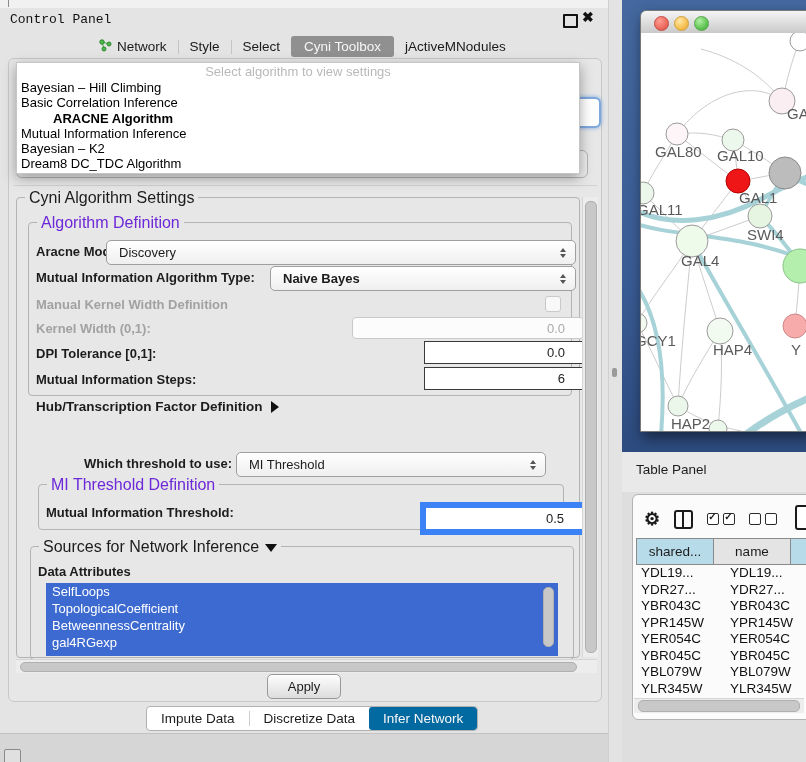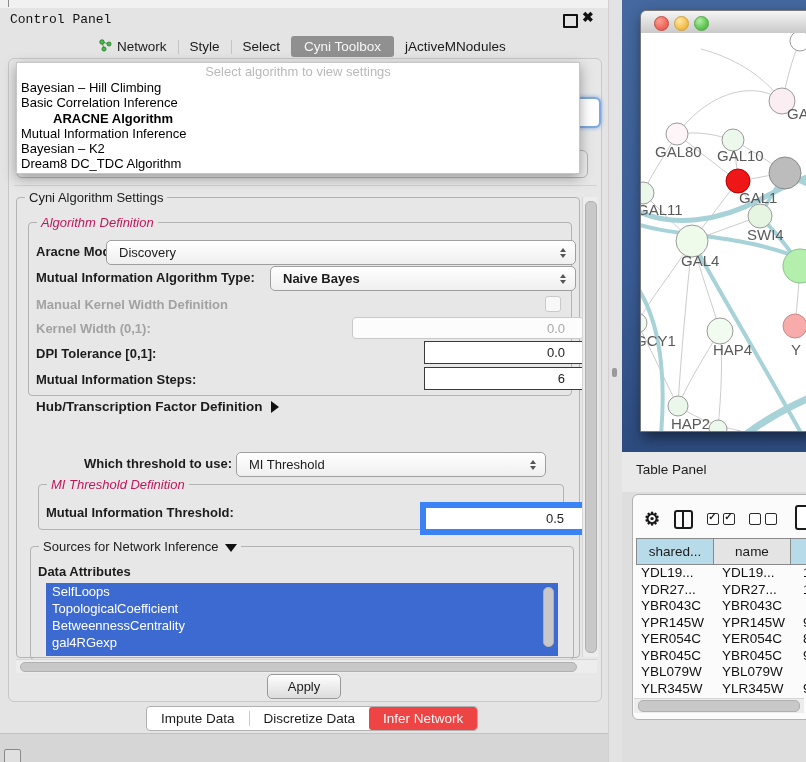--- a/index.html
+++ b/index.html
@@ -25,23 +25,23 @@
                background:#fff;box-shadow:0 0 4px #7fa8dd;}
   #sep-line{left:14px;top:185px;width:583px;height:1px;background:#d2d2d2;}
   
   #popup{left:16px;top:62px;width:562px;height:110px;background:#fff;border:1px solid #c6c6c6;
          box-shadow:0 4px 12px rgba(0,0,0,.35);z-index:40;}
   #popup-ph{text-align:center;color:#b9b9b9;font-size:13px;height:17px;line-height:17px;}
   .popup-item{font-size:13px;line-height:15.3px;padding-left:4px;color:#000;white-space:nowrap;}
   .popup-item.bold{font-weight:bold;margin-left:32px;}
   
   .grp{border:1px solid #b3b3b3;border-radius:4px;}
-  .gtitle{position:absolute;top:-8px;left:8px;background:#e7e7e7;padding:0 4px;font-size:13px;
+  .gtitle{position:absolute;top:-8px;left:8px;background:#e7e7e7;padding:0 4px;font-size:16px;
           line-height:15px;white-space:nowrap;}
-  .gtitle.blue{color:#be185d;font-style:italic;} .gtitle.green{color:#2ec32e;}
+  .gtitle.blue{color:#6d28d9;} .gtitle.green{color:#2ec32e;}
   .lbl{font-size:13px;font-weight:bold;color:#1c1c1c;line-height:23px;white-space:nowrap;}
   .lbl.dis{color:#a2a2a2;}
   .combo{background:linear-gradient(#ffffff,#efefef);border:1px solid #9f9f9f;border-radius:5px;
          display:flex;align-items:center;padding-left:12px;font-size:13px;}
   .spin{position:absolute;right:9px;top:50%;transform:translateY(-50%);display:flex;
         flex-direction:column;gap:2px;align-items:center;}
   .tri-up{width:0;height:0;border-left:3.5px solid transparent;border-right:3.5px solid transparent;
           border-bottom:4.5px solid #555;}
   .tri-dn{width:0;height:0;border-left:3.5px solid transparent;border-right:3.5px solid transparent;
           border-top:4.5px solid #555;}
@@ -59,21 +59,21 @@
               vertical-align:middle;}
   #attr-list{background:#3d6ad0;overflow:hidden;}
   .attr-item{color:#fff;font-size:13px;line-height:17px;padding-left:6px;white-space:nowrap;}
   .sb-track-v{background:#ededed;border-left:1px solid #d5d5d5;}
   .sb-track-h{background:#ededed;border-top:1px solid #d5d5d5;}
   .sb-thumb{background:#c8c8c8;border:1px solid #b0b0b0;border-radius:5px;}
   #apply-btn{width:72px;height:23px;background:linear-gradient(#fefefe,#dcdcdc);
              border:1px solid #999;border-radius:5px;text-align:center;line-height:23px;font-size:13px;}
   #seg-ctl{display:flex;height:23px;background:#fff;border:1px solid #b0b0b0;border-radius:4px;overflow:hidden;}
   .seg{padding:0 14px;line-height:23px;font-size:13.5px;}
-  .seg.sel{background:#ef4444;color:#f6f6f6;border-radius:3px;}
+  .seg.sel{background:#0369a1;color:#f6f6f6;border-radius:3px;}
   .segsep{width:1px;background:#cccccc;margin:4px 0;}
   #mini-icon{left:4px;top:749px;width:15px;height:13px;border:1px solid #8a8a8a;background:#e0e0e0;border-radius:2px;}
   
   #divider{left:608px;top:0;width:14px;height:762px;background:#e3e3e3;border-left:1px solid #d0d0d0;}
   #div-handle{left:612px;top:368px;width:5px;height:9px;background:#9a9a9a;border-radius:2px;}
   #mdi{left:622px;top:0;width:184px;height:452px;
        background:linear-gradient(180deg,#44689f 0%,#3a5c95 62%,#2d4b7e 100%);}
   #net-window{left:640px;top:10px;width:172px;height:420px;border:1px solid #787878;
               border-radius:6px 0 0 0;box-shadow:2px 6px 14px rgba(0,0,0,.5);overflow:hidden;}
   #titlebar{position:absolute;left:0;top:0;width:100%;height:22px;
@@ -97,21 +97,21 @@
   .cbpair{display:flex;gap:4px;}
   .cb{width:10px;height:10px;border:1.5px solid #2a2a2a;border-radius:2px;position:relative;background:#fff;}
   .cb.checked::after{content:"\2713";position:absolute;left:0px;top:-3px;font-size:10px;font-weight:bold;color:#1a1a1a;}
   #page-ic{left:795px;top:505px;width:16px;height:21px;border:2px solid #1a1a1a;border-radius:3px;background:#fff;}
   #tbl{left:636px;top:538px;width:170px;}
   #tbl-head{display:flex;height:25px;border:1px solid #8a8a8a;}
   .th{font-size:13.5px;text-align:center;line-height:25px;border-right:1px solid #8a8a8a;
       overflow:hidden;white-space:nowrap;flex:none;}
   .th-blue{background:#b8dbe9;} .th-gray{background:#e4e4e4;}
   #tbl-body{overflow:hidden;height:134px;}
-  .tr{display:flex;height:16.5px;}
+  .tr{display:flex;height:16.5px;gap:8px;}
   .td{font-size:13.5px;line-height:16.5px;padding-left:5px;overflow:hidden;white-space:nowrap;flex:none;color:#111;}
   #tbl-hscroll{left:634px;top:698px;width:170px;height:14px;}
   #tbl-hthumb{left:638px;top:700px;width:160px;height:10px;}
 </style>
 </head>
 <body>
 
 <div id="screen">
 
   <div class="abs" id="top-strip"></div>

